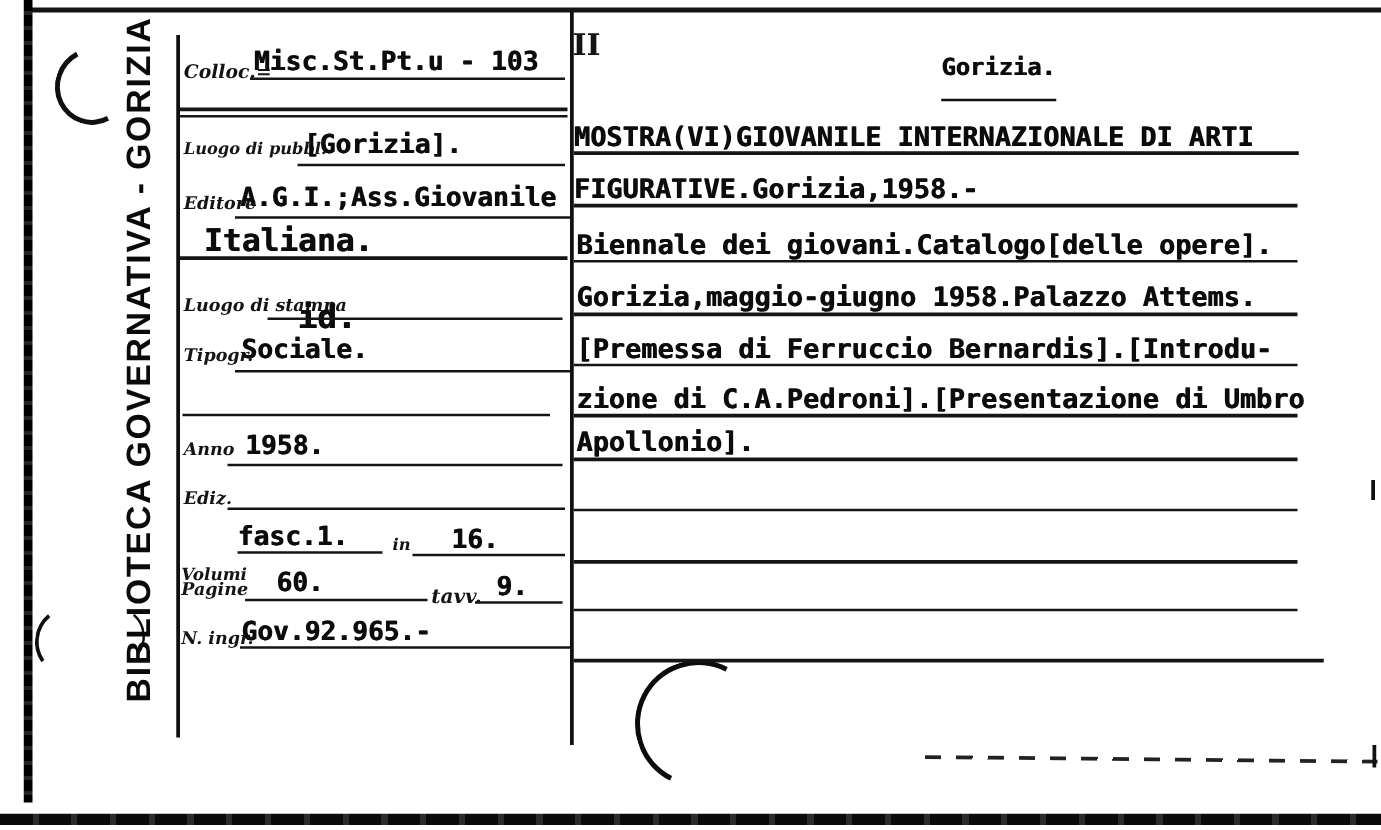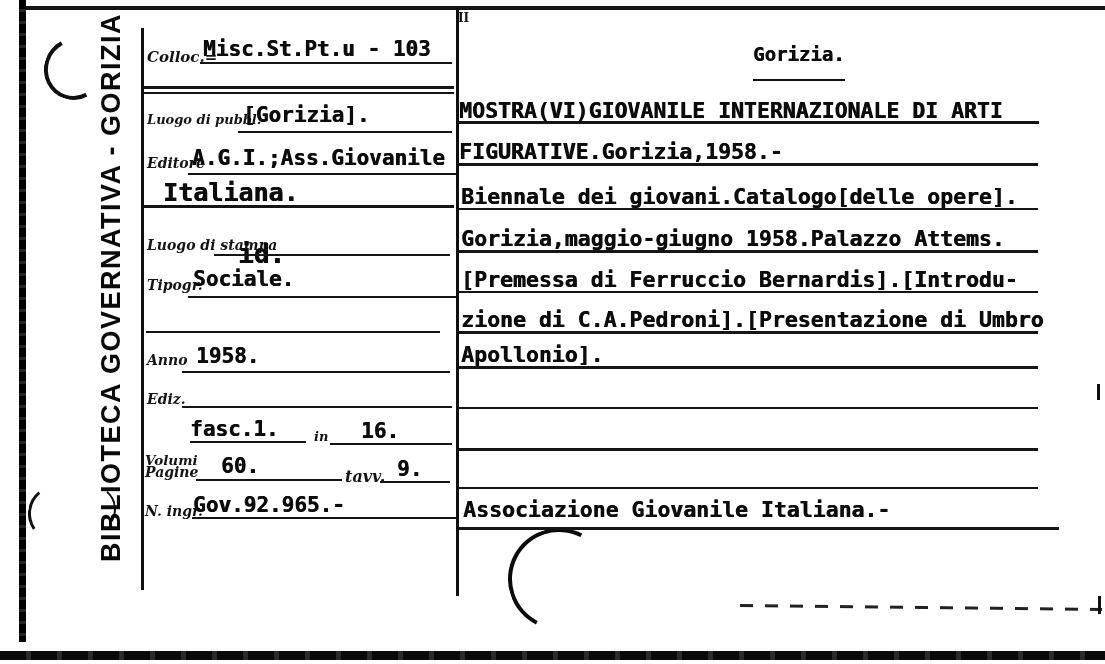--- a/index.html
+++ b/index.html
@@ -43,21 +43,21 @@
   <div class="vline" style="left:141px;top:28px;width:3px;height:562px;"></div>
   <div class="vline" style="left:456px;top:8px;width:3px;height:588px;"></div>
 
   <div class="arc" style="left:44px;top:38px;width:52px;height:54px;border-width:4px;border-left-color:#101010;border-bottom-color:#101010;transform:rotate(18deg);"></div>
   <div class="arc" style="left:28px;top:486px;width:44px;height:48px;border-width:3px;border-left-color:#101010;transform:rotate(8deg);"></div>
   <div class="arc" style="left:72px;top:486px;width:40px;height:42px;border-width:2px;border-right-color:#101010;transform:rotate(-6deg);"></div>
   <div class="arc" style="left:508px;top:528px;width:94px;height:94px;border-width:4px;border-left-color:#0c0c0c;border-top-color:#0c0c0c;transform:rotate(-18deg);"></div>
 
   <div class="stamp" style="left:-142px;top:290px;width:510px;height:34px;font-size:27px;">BIBLIOTECA GOVERNATIVA - GORIZIA</div>
 
-  <div class="lbl" style="left:458px;top:12px;font-size:12px;font-style:normal;font-family:'DejaVu Serif',serif;">II</div>
+  <div class="lbl" style="left:458px;top:24px;font-size:24px;font-style:normal;font-family:'DejaVu Serif',serif;">II</div>
 
   <div class="lbl" style="left:147px;top:50px;font-size:15px;">Colloc.=</div>
   <div class="mono" style="left:203px;top:38px;font-size:21px;">Misc.St.Pt.u - 103</div>
   <div class="rule" style="left:200px;top:62px;width:252px;height:2px;"></div>
   <div class="rule" style="left:144px;top:86px;width:310px;height:3px;"></div>
   <div class="rule" style="left:144px;top:92px;width:310px;height:2px;"></div>
 
   <div class="lbl" style="left:147px;top:113px;font-size:13px;">Luogo di pubbl.</div>
   <div class="mono" style="left:243px;top:104px;font-size:21px;">[Gorizia].</div>
   <div class="rule" style="left:238px;top:131px;width:214px;height:2px;"></div>
@@ -106,21 +106,20 @@
 
   <div class="mono underlined" style="left:753px;top:45px;font-size:19px;border-bottom-width:2px;">Gorizia.</div>
 
   <div class="mono" style="left:459px;top:100px;font-size:21.5px;">MOSTRA(VI)GIOVANILE INTERNAZIONALE DI ARTI</div>
   <div class="mono" style="left:459px;top:141px;font-size:21.5px;">FIGURATIVE.Gorizia,1958.-</div>
   <div class="mono" style="left:461px;top:186px;font-size:21.5px;">Biennale dei giovani.Catalogo[delle opere].</div>
   <div class="mono" style="left:461px;top:228px;font-size:21.5px;">Gorizia,maggio-giugno 1958.Palazzo Attems.</div>
   <div class="mono" style="left:461px;top:269px;font-size:21.5px;">[Premessa di Ferruccio Bernardis].[Introdu-</div>
   <div class="mono" style="left:461px;top:309px;font-size:21.5px;">zione di C.A.Pedroni].[Presentazione di Umbro</div>
   <div class="mono" style="left:461px;top:344px;font-size:21.5px;">Apollonio].</div>
-  <div class="mono" style="left:463px;top:499px;font-size:21.5px;">Associazione Giovanile Italiana.-</div>
 
   <div class="rule" style="left:459px;top:121px;width:580px;height:3px;"></div>
   <div class="rule" style="left:459px;top:163px;width:579px;height:3px;"></div>
   <div class="rule" style="left:459px;top:208px;width:579px;height:2px;"></div>
   <div class="rule" style="left:459px;top:250px;width:579px;height:3px;"></div>
   <div class="rule" style="left:459px;top:291px;width:579px;height:2px;"></div>
   <div class="rule" style="left:459px;top:331px;width:579px;height:3px;"></div>
   <div class="rule" style="left:459px;top:366px;width:579px;height:3px;"></div>
   <div class="rule" style="left:459px;top:407px;width:579px;height:2px;"></div>
   <div class="rule" style="left:459px;top:448px;width:579px;height:3px;"></div>

